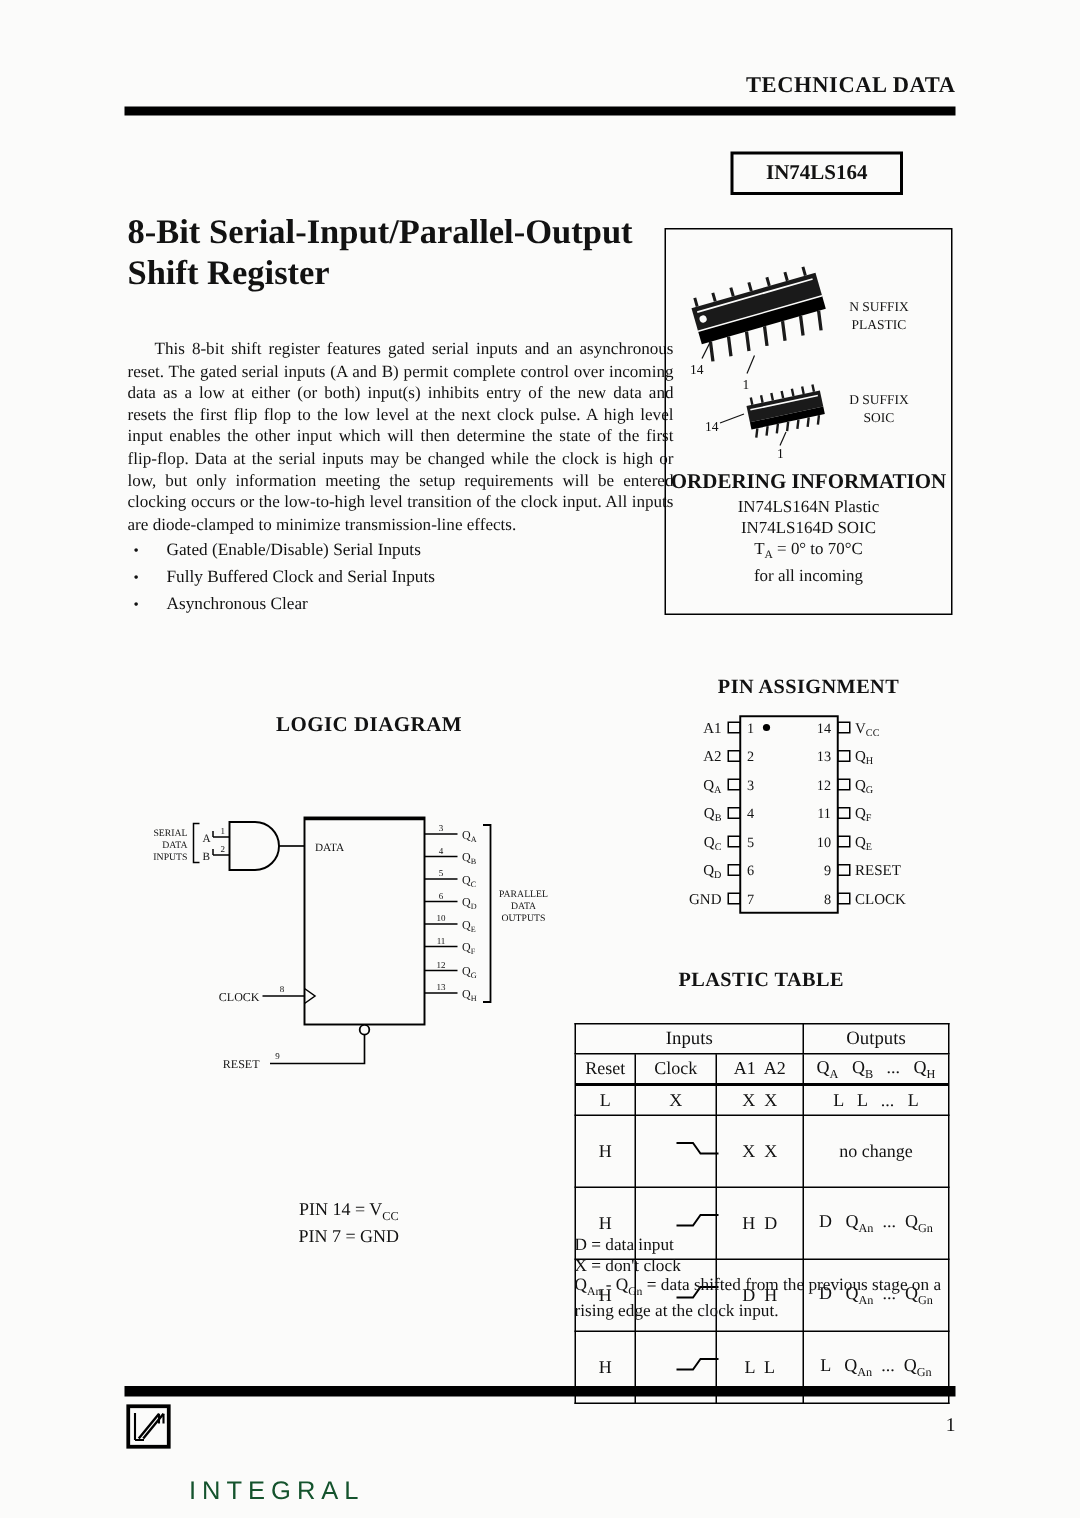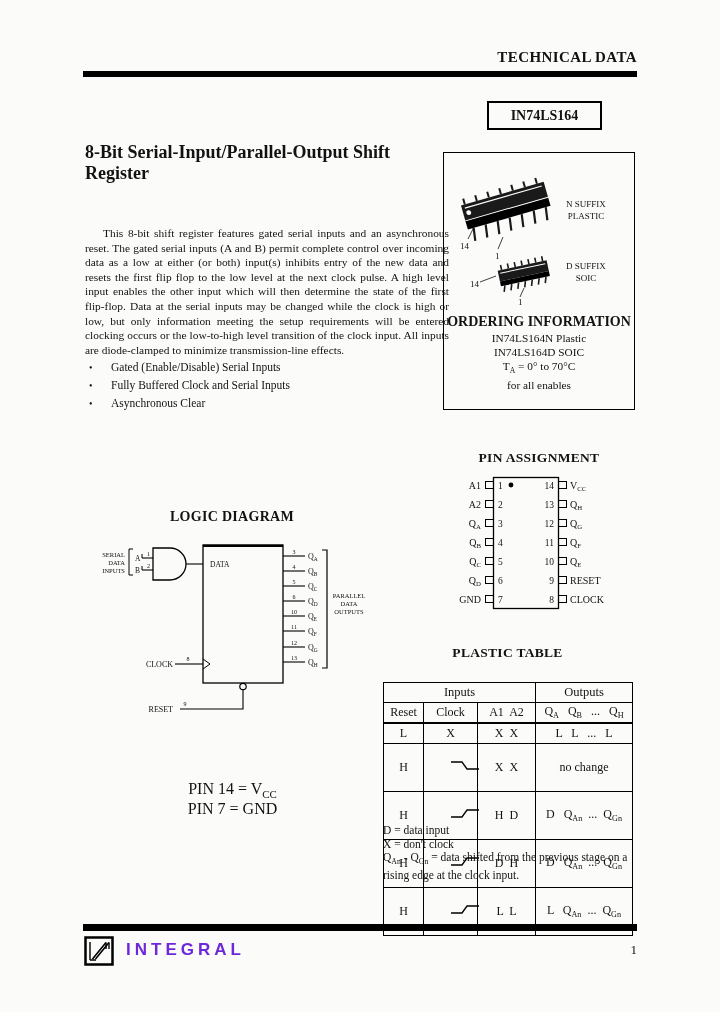--- a/index.html
+++ b/index.html
@@ -26,21 +26,21 @@
 </head>
 <body>
 
 <div class="page">
 
   <div class="abs" style="left:83px;top:49px;width:554px;text-align:right;font-weight:bold;font-size:15px;letter-spacing:.4px;">TECHNICAL DATA</div>
   <div class="abs rule" style="left:83px;top:71px;width:554px;height:6px;"></div>
 
   <div class="abs boxed" style="left:487px;top:101px;width:111px;height:25px;font-size:14px;line-height:25px;">IN74LS164</div>
 
-  <div class="abs" style="left:85px;top:142px;width:350px;font-size:18px;font-weight:bold;line-height:1.16;">8-Bit Serial-Input/Parallel-Output Shift Register</div>
+  <div class="abs" style="left:85px;top:142px;width:350px;font-size:23px;font-weight:bold;line-height:1.16;">8-Bit Serial-Input/Parallel-Output Shift Register</div>
 
   <div class="abs" style="left:85px;top:226px;width:364px;">
     <p style="margin:0;font-size:11.4px;line-height:14.6px;text-align:justify;text-indent:18px;">This 8-bit shift register features gated serial inputs and an asynchronous reset. The gated serial inputs (A and B) permit complete control over incoming data as a low at either (or both) input(s) inhibits entry of the new data and resets the first flip flop to the low level at the next clock pulse. A high level input enables the other input which will then determine the state of the first flip-flop. Data at the serial inputs may be changed while the clock is high or low, but only information meeting the setup requirements will be entered clocking occurs or the low-to-high level transition of the clock input. All inputs are diode-clamped to minimize transmission-line effects.</p>
     <div style="margin-top:3px;">
       <div class="featrow">
         <span class="dot">•</span>
         <span class="ftxt">Gated (Enable/Disable) Serial Inputs</span>
       </div>
       <div class="featrow">
         <span class="dot">•</span>
@@ -93,21 +93,21 @@
     <div class="abs center" style="left:112px;top:108px;width:60px;font-size:9px;line-height:11.5px;">
       <div>D SUFFIX</div>
       <div>SOIC</div>
     </div>
 
     <div class="abs center" style="left:0;top:161px;width:100%;font-weight:bold;font-size:14px;">ORDERING INFORMATION</div>
     <div class="abs center" style="left:0;top:178px;width:100%;font-size:11.3px;line-height:14px;">
       <div>IN74LS164N Plastic</div>
       <div>IN74LS164D SOIC</div>
       <div>T<sub>A</sub> = 0° to 70°C</div>
-      <div>for all enables</div>
+      <div>for all incoming</div>
     </div>
   </div>
 
   <div class="abs center" style="left:443px;top:450px;width:192px;font-weight:bold;font-size:13.5px;letter-spacing:.3px;">PIN ASSIGNMENT</div>
 
   <svg class="abs" style="left:443px;top:472px;" width="200" height="142" viewBox="0 0 200 142">
     <rect x="50.5" y="5.5" width="65" height="131" fill="none" stroke="#000" stroke-width="1.3"></rect>
 
     <g fill="none" stroke="#000" stroke-width="1">
       <rect x="42.5" y="9.5" width="8" height="7"></rect>
@@ -155,21 +155,21 @@
       <text x="127" y="16.5"><tspan>V</tspan><tspan font-size="68%" dy="2">CC</tspan></text>
       <text x="127" y="35.5"><tspan>Q</tspan><tspan font-size="68%" dy="2">H</tspan></text>
       <text x="127" y="54.5"><tspan>Q</tspan><tspan font-size="68%" dy="2">G</tspan></text>
       <text x="127" y="73.5"><tspan>Q</tspan><tspan font-size="68%" dy="2">F</tspan></text>
       <text x="127" y="92.5"><tspan>Q</tspan><tspan font-size="68%" dy="2">E</tspan></text>
       <text x="127" y="111.5"><tspan>RESET</tspan></text>
       <text x="127" y="130.5"><tspan>CLOCK</tspan></text>
     </g>
   </svg>
 
-  <div class="abs center" style="left:92px;top:476px;width:280px;font-weight:bold;font-size:14px;letter-spacing:.3px;margin-top:33px;">LOGIC DIAGRAM</div>
+  <div class="abs center" style="left:106px;top:476px;width:280px;font-weight:bold;font-size:14px;letter-spacing:.3px;">LOGIC DIAGRAM</div>
 
   <svg class="abs" style="left:85px;top:497px;" width="300" height="235" viewBox="0 0 300 235">
 
     <g font-size="6.5" text-anchor="end">
       <text x="40" y="60">SERIAL</text>
       <text x="40" y="68">DATA</text>
       <text x="40" y="76">INPUTS</text>
     </g>
     <path d="M48,52 L44,52 L44,78 L48,78" fill="none" stroke="#000" stroke-width="1"></path>
     <text x="50" y="64" font-size="7.5">A</text>
@@ -229,21 +229,21 @@
     <line x1="90" y1="167" x2="118" y2="167" stroke="#000" stroke-width="1.1"></line>
     <text x="103" y="164" font-size="6" text-anchor="middle">8</text>
     <path d="M118,162 L125,167 L118,172" fill="none" stroke="#000" stroke-width="1"></path>
 
     <circle cx="158" cy="189.5" r="3.2" fill="#fbfbfa" stroke="#000" stroke-width="1.2"></circle>
     <path d="M158,192.7 L158,212 L95,212" fill="none" stroke="#000" stroke-width="1.1"></path>
     <text x="88" y="215" font-size="8" text-anchor="end">RESET</text>
     <text x="100" y="209" font-size="6" text-anchor="middle">9</text>
   </svg>
 
-  <div class="abs center" style="left:150px;top:782px;width:165px;font-size:16px;line-height:13.5px;text-align:center;">
+  <div class="abs center" style="left:150px;top:800px;width:165px;font-size:12px;line-height:13.5px;text-align:center;">
     <div>PIN 14 = V<sub>CC</sub></div>
     <div>PIN 7 = GND</div>
   </div>
 
   <div class="abs center" style="left:383px;top:645px;width:249px;font-weight:bold;font-size:13.5px;letter-spacing:.3px;">PLASTIC TABLE</div>
 
   <table class="ft abs" style="left:383px;top:682px;">
     <colgroup>
         <col style="width:40px">
         <col style="width:54px">
@@ -317,16 +317,16 @@
   </div>
 
   <div class="abs rule" style="left:83px;top:924px;width:554px;height:7px;"></div>
 
   <svg class="abs" style="left:84px;top:936px;" width="30" height="30" viewBox="0 0 30 30">
     <rect x="1.5" y="1.5" width="27" height="27" fill="none" stroke="#000" stroke-width="2.5"></rect>
     <path d="M6,6 L6,24 M6,24 L12,24" fill="none" stroke="#000" stroke-width="1.4"></path>
     <path d="M8.5,23 L22,6.5 M11.5,23 L25,6.5" fill="none" stroke="#000" stroke-width="1.6"></path>
     <path d="M22,6.5 L22,13 M25,6.5 L25,13" fill="none" stroke="#000" stroke-width="1.4"></path>
   </svg>
-  <div class="abs" style="left:126px;top:940px;font-family:'Liberation Sans',sans-serif;font-weight:bold;font-size:17px;letter-spacing:4px;color:#6d28d9;">INTEGRAL</div>
+  <div class="abs" style="left:126px;top:984px;font-family:'Liberation Sans',sans-serif;font-weight:normal;font-size:17px;letter-spacing:4px;color:#14532d;">INTEGRAL</div>
   <div class="abs" style="left:617px;top:942px;width:20px;text-align:right;font-size:13px;">1</div>
 
 </div>
 
 </body></html>

